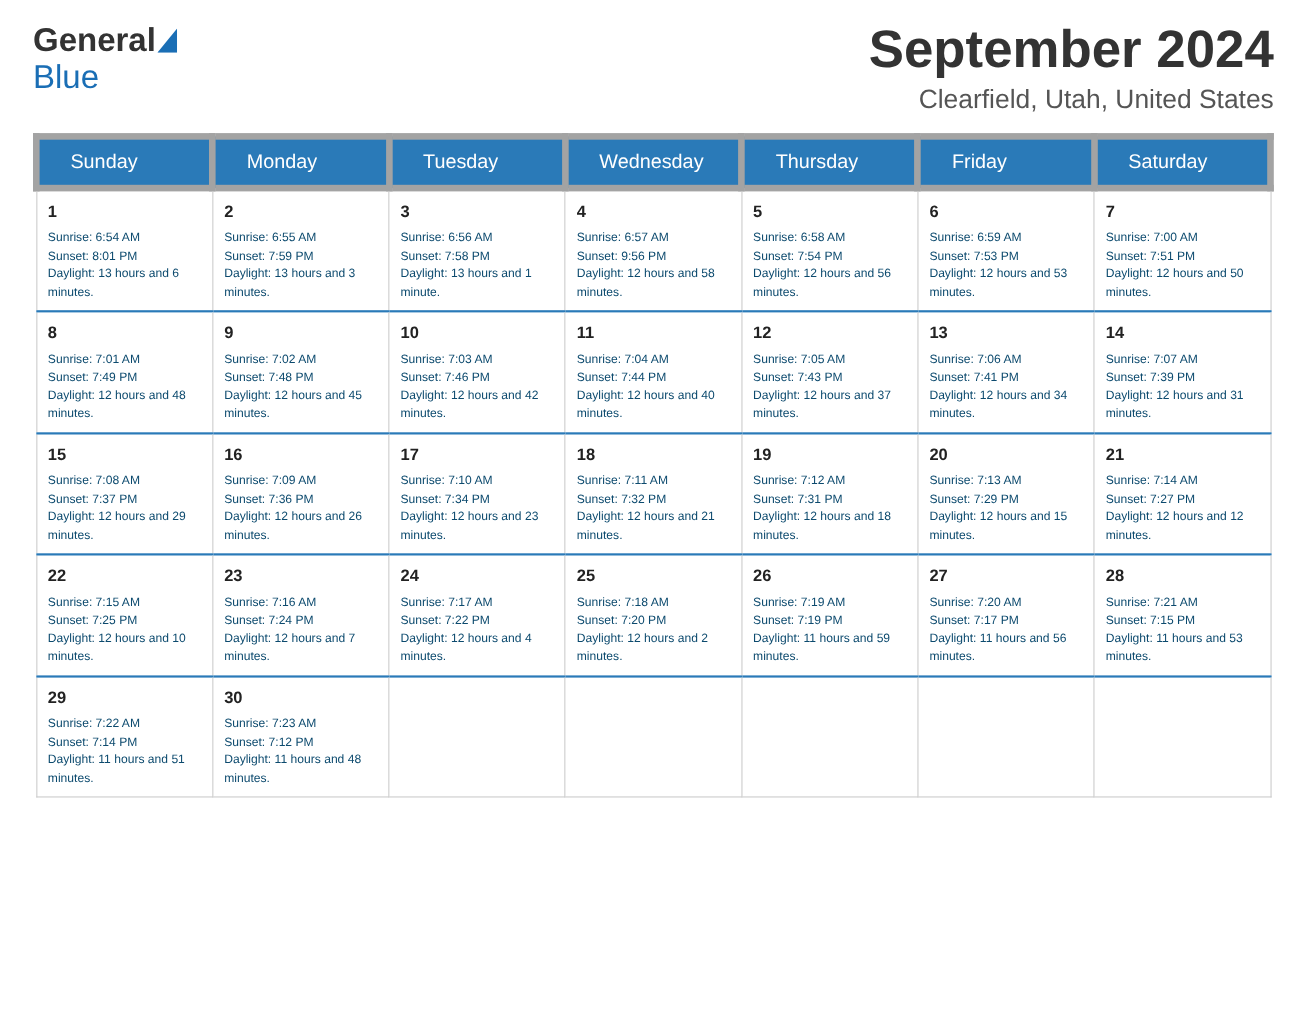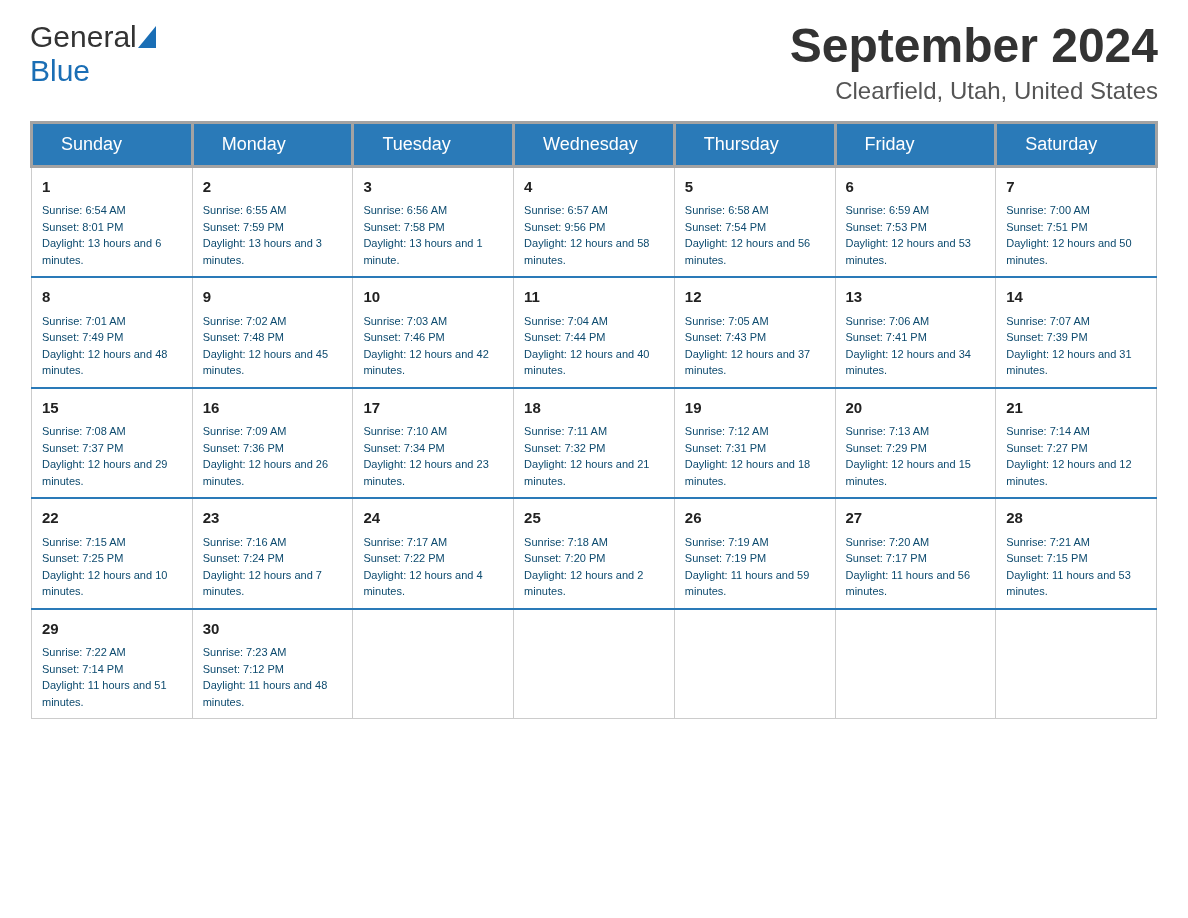--- a/index.html
+++ b/index.html
@@ -41,21 +41,21 @@
       border-collapse: collapse;
       border: 1.5px solid #2a7ab8;
     }
     .calendar-table th {
       background-color: #2a7ab8;
       color: #fff;
       font-size: 18px;
       font-weight: normal;
       padding: 10px 28px;
       text-align: left;
-      border: 3px solid #a3a3a3;
+      border: 6px solid #a3a3a3;
     }
     .calendar-table td {
       vertical-align: top;
       padding: 8px 10px;
       border: 1px solid #ccc;
       width: calc(100% / 7);
       min-height: 100px;
       font-size: 13px;
       line-height: 1.5;
     }
@@ -76,21 +76,21 @@
     .empty-cell {
       background: #fff;
     }
     .logo-row {
       display: flex;
       align-items: center;
     }
     .logo-general {
       display: inline;
       font-size: 30px;
-      font-weight: normal;
+      font-weight: bold;
       color: #333;
     }
     .logo-triangle-svg {
       display: inline-block;
       margin-left: 1px;
       vertical-align: middle;
     }
     .logo-blue-text {
       font-size: 30px;
       font-weight: normal;

